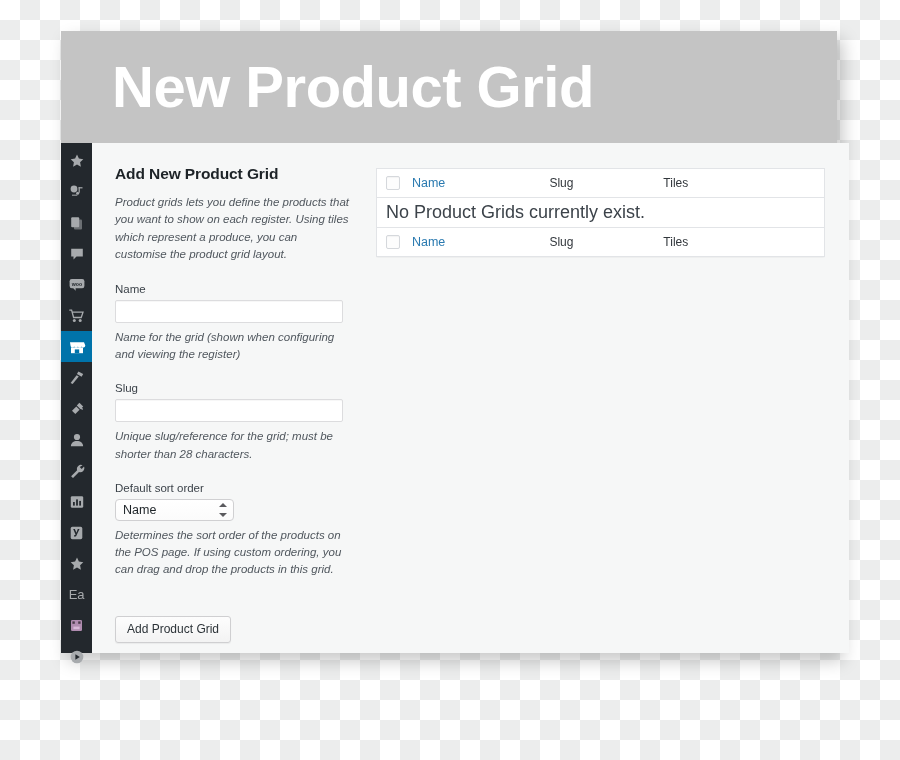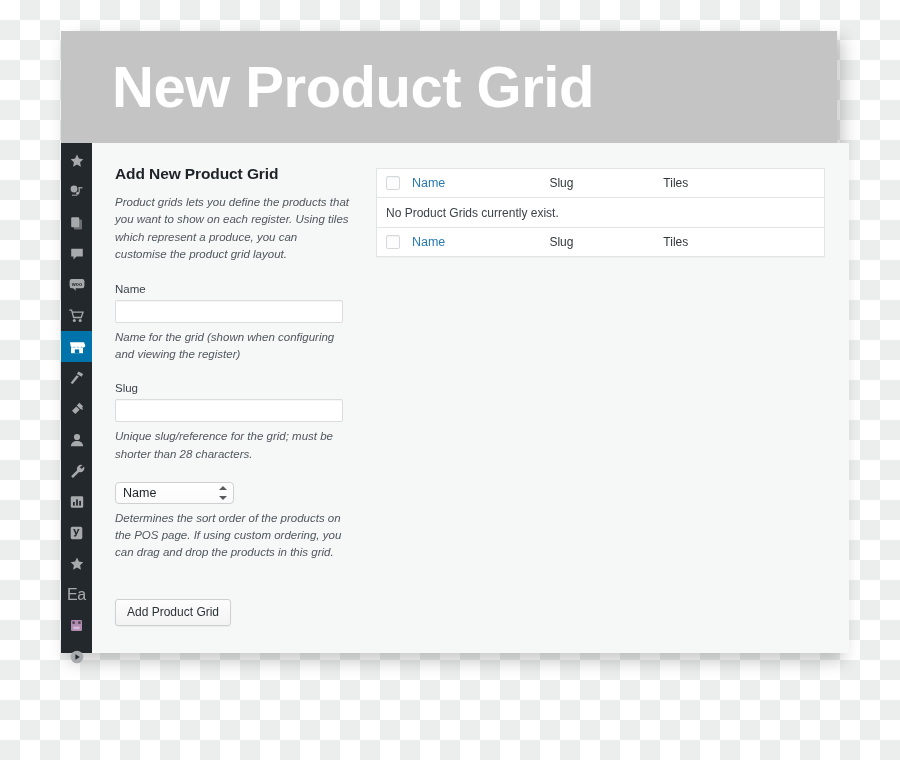--- a/index.html
+++ b/index.html
@@ -66,21 +66,21 @@
   .menu-item {
     height: 31px;
     display: flex;
     align-items: center;
     justify-content: center;
     position: relative;
     color: #a7aaad;
   }
   .menu-item svg { display: block; }
   .menu-item .glyph-text {
-    font-size: 16px;
+    font-size: 13px;
     color: #a7aaad;
     font-family: "Liberation Sans", sans-serif;
     letter-spacing: -0.3px;
   }
   .menu-item.current {
     background: #0073aa;
     color: #ffffff;
   }
   .menu-item.current::after {
     content: "";
@@ -251,21 +251,21 @@
   }
   .th-plain {
     color: #32373c;
     font-weight: normal;
     font-size: 12.5px;
   }
   .empty-row td {
     height: 30px;
     padding-left: 9px !important;
     color: #3c434a;
-    font-size: 12px;
+    font-size: 18px;
   }
 </style>
 </head>
 <body>
 
 <div class="window">
 
   <div class="banner">
     <div class="banner-title">New Product Grid</div>
   </div>
@@ -445,20 +445,21 @@
           <p class="field-help">Name for the grid (shown when configuring and viewing the register)</p>
         </div>
 
         <div class="field-group">
           <label class="field-label">Slug</label>
           <input class="text-input" type="text" value="" style="">
           <p class="field-help">Unique slug/reference for the grid; must be shorter than 28 characters.</p>
         </div>
 
         <div class="field-group">
+          <label class="field-label">Default sort order</label>
           <div class="select-wrap">
             <div class="select-box">
               <span>Name</span>
             </div>
             <span class="stepper">
               <i class="up"></i>
                 <i class="down"></i>
             </span>
           </div>
           <p class="field-help">Determines the sort order of the products on the POS page. If using custom ordering, you can drag and drop the products in this grid.</p>

